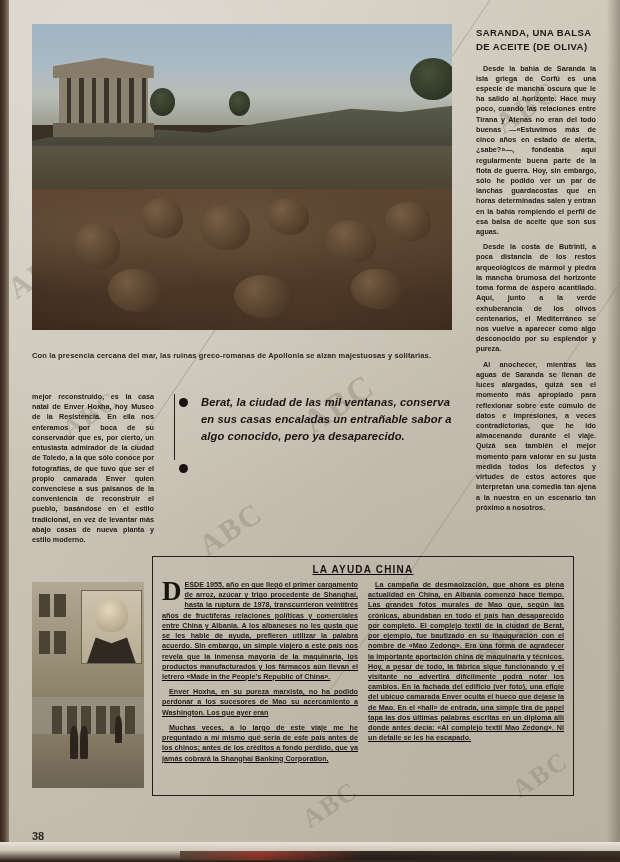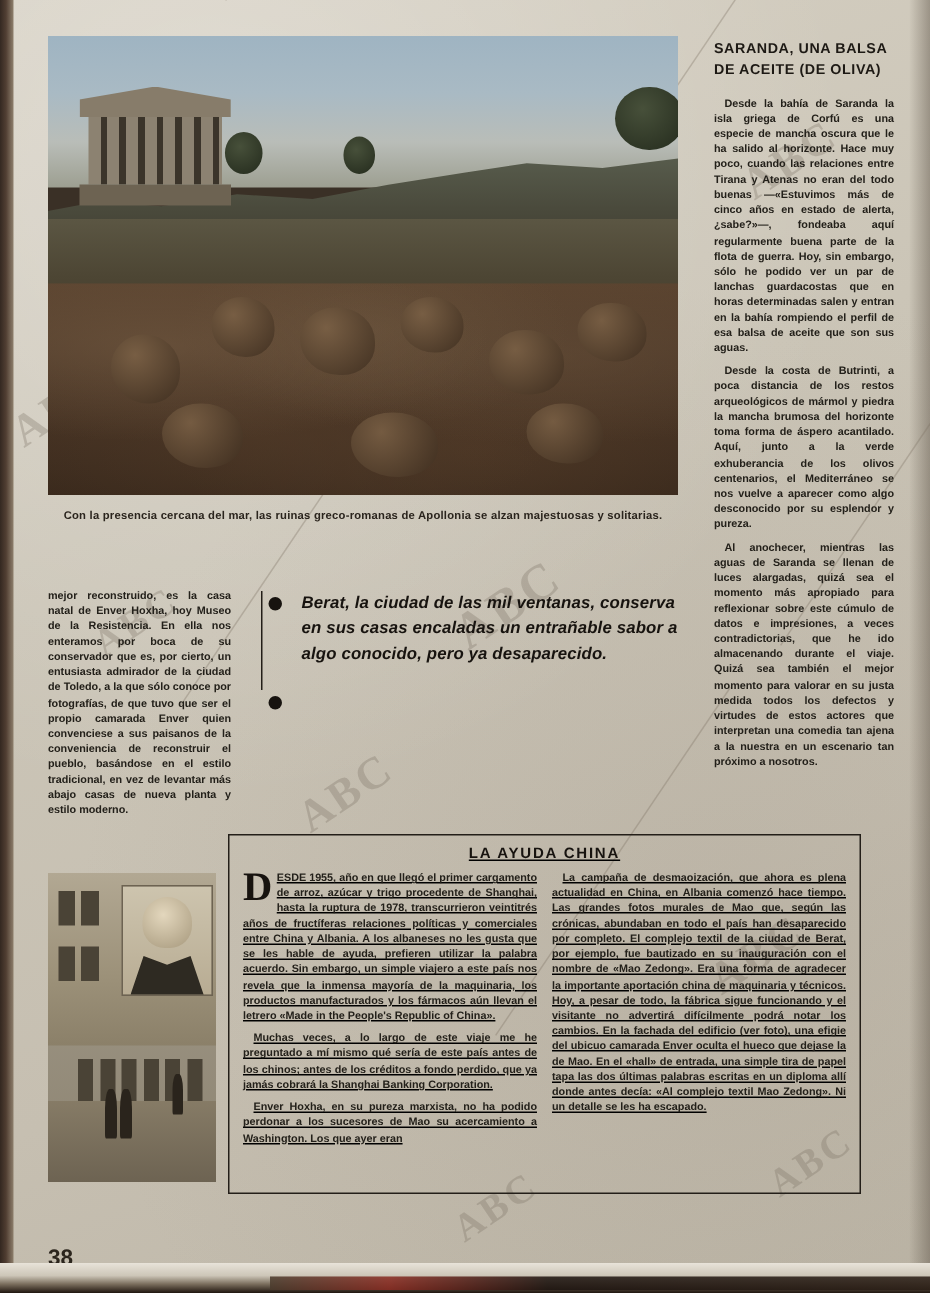--- a/index.html
+++ b/index.html
@@ -60,21 +60,21 @@
       linear-gradient(180deg,#5a432f 0%,#4a3626 45%,#39291c 100%);}
   .rubble{position:absolute;border-radius:48% 52% 45% 55%;
     background:radial-gradient(circle at 35% 30%, #7b6146, #3c2c1e);opacity:.85;}
   .temple{position:absolute;left:5%;top:11%;width:24%;height:26%;}
   .temple .ped{position:absolute;left:0;bottom:0;width:100%;height:18%;background:#6d6352;}
   .temple .cols{position:absolute;left:6%;bottom:18%;width:88%;height:56%;
     background:repeating-linear-gradient(90deg,#8c8271 0 9%,#3b342a 9% 14%);}
   .temple .arch{position:absolute;left:0;bottom:74%;width:100%;height:26%;
     background:#877c6a;clip-path:polygon(0 100%,0 42%,50% 0,100% 42%,100% 100%);}
   .tree{position:absolute;border-radius:50%;background:radial-gradient(circle at 40% 35%,#47503a,#232a1c);}
-  .caption{width:420px;margin-top:8px;text-align:center;
+  .caption{width:420px;margin-top:20px;text-align:left;
     font-size:7.5px;font-weight:700;color:#2a241d;letter-spacing:.15px;line-height:1.55;}
 
   
   .col-saranda{position:absolute;left:452px;top:10px;width:120px;}
   .sec-title{font-size:9.5px;font-weight:700;color:#1d1914;line-height:1.45;
     letter-spacing:.4px;margin-bottom:10px;}
   .body-text{font-size:7.2px;line-height:1.42;color:#23201a;text-align:justify;
     font-family:"Liberation Sans",sans-serif;font-weight:600;}
   .body-text p{margin:0 0 5px 0;text-indent:7px;}
 
@@ -106,21 +106,21 @@
   .p2-poster{position:absolute;left:44%;top:4%;width:52%;height:35%;
      background:linear-gradient(180deg,#cdc4ae 0%,#b8ac93 100%);border:1px solid #6d6352;}
   .p2-face{position:absolute;left:22%;top:10%;width:56%;height:46%;border-radius:50% 50% 45% 45%;
      background:radial-gradient(circle at 42% 35%,#e3d7bd,#a6987c);}
   .p2-suit{position:absolute;left:8%;bottom:0;width:84%;height:40%;
      background:#2e2a22;clip-path:polygon(0 100%,18% 10%,50% 30%,82% 10%,100% 100%);}
   .p2-ground{position:absolute;left:0;bottom:0;width:100%;height:26%;
      background:linear-gradient(180deg,#867b66 0%,#6d6352 100%);}
   .p2-fig{position:absolute;background:#2a241c;border-radius:40% 40% 10% 10%;}
 
-  .pagenum{position:absolute;left:32px;top:830px;font-size:15px;font-weight:700;color:#2b251d;}
+  .pagenum{position:absolute;left:32px;top:830px;font-size:11px;font-weight:700;color:#2b251d;}
 </style>
 </head>
 <body>
 
 <div id="page">
 
   <div class="binding"></div>
   <div class="edge-shadow"></div>
 
   <div class="wm" style="left:5px;top:255px;font-size:30px;">ABC</div>
@@ -195,22 +195,22 @@
         </div>
       </div>
     </div>
   </div>
 
   <div class="china">
     <div class="china-title">LA AYUDA CHINA</div>
     <div class="china-cols">
       <div class="china-col body-text">
         <p style="text-indent:0"><span class="dropcap">D</span><span>ESDE 1955, año en que llegó el primer cargamento de arroz, azúcar y trigo procedente de Shanghai, hasta la ruptura de 1978, transcurrieron veintitrés años de fructíferas relaciones políticas y comerciales entre China y Albania. A los albaneses no les gusta que se les hable de ayuda, prefieren utilizar la palabra acuerdo. Sin embargo, un simple viajero a este país nos revela que la inmensa mayoría de la maquinaria, los productos manufacturados y los fármacos aún llevan el letrero «Made in the People's Republic of China».</span></p>
+        <p>Enver Hoxha, en su pureza marxista, no ha podido perdonar a los sucesores de Mao su acercamiento a Washington. Los que ayer eran</p>
         <p>Muchas veces, a lo largo de este viaje me he preguntado a mí mismo qué sería de este país antes de los chinos; antes de los créditos a fondo perdido, que ya jamás cobrará la Shanghai Banking Corporation.</p>
-        <p>Enver Hoxha, en su pureza marxista, no ha podido perdonar a los sucesores de Mao su acercamiento a Washington. Los que ayer eran</p>
       </div>
       <div class="china-col body-text">
         <p>La campaña de desmaoización, que ahora es plena actualidad en China, en Albania comenzó hace tiempo. Las grandes fotos murales de Mao que, según las crónicas, abundaban en todo el país han desaparecido por completo. El complejo textil de la ciudad de Berat, por ejemplo, fue bautizado en su inauguración con el nombre de «Mao Zedong». Era una forma de agradecer la importante aportación china de maquinaria y técnicos. Hoy, a pesar de todo, la fábrica sigue funcionando y el visitante no advertirá difícilmente podrá notar los cambios. En la fachada del edificio (ver foto), una efigie del ubicuo camarada Enver oculta el hueco que dejase la de Mao. En el «hall» de entrada, una simple tira de papel tapa las dos últimas palabras escritas en un diploma allí donde antes decía: «Al complejo textil Mao Zedong». Ni un detalle se les ha escapado.</p>
       </div>
     </div>
   </div>
 
   <div class="photo2">
     <div class="p2-sky"></div>
     <div class="p2-bld"></div>

